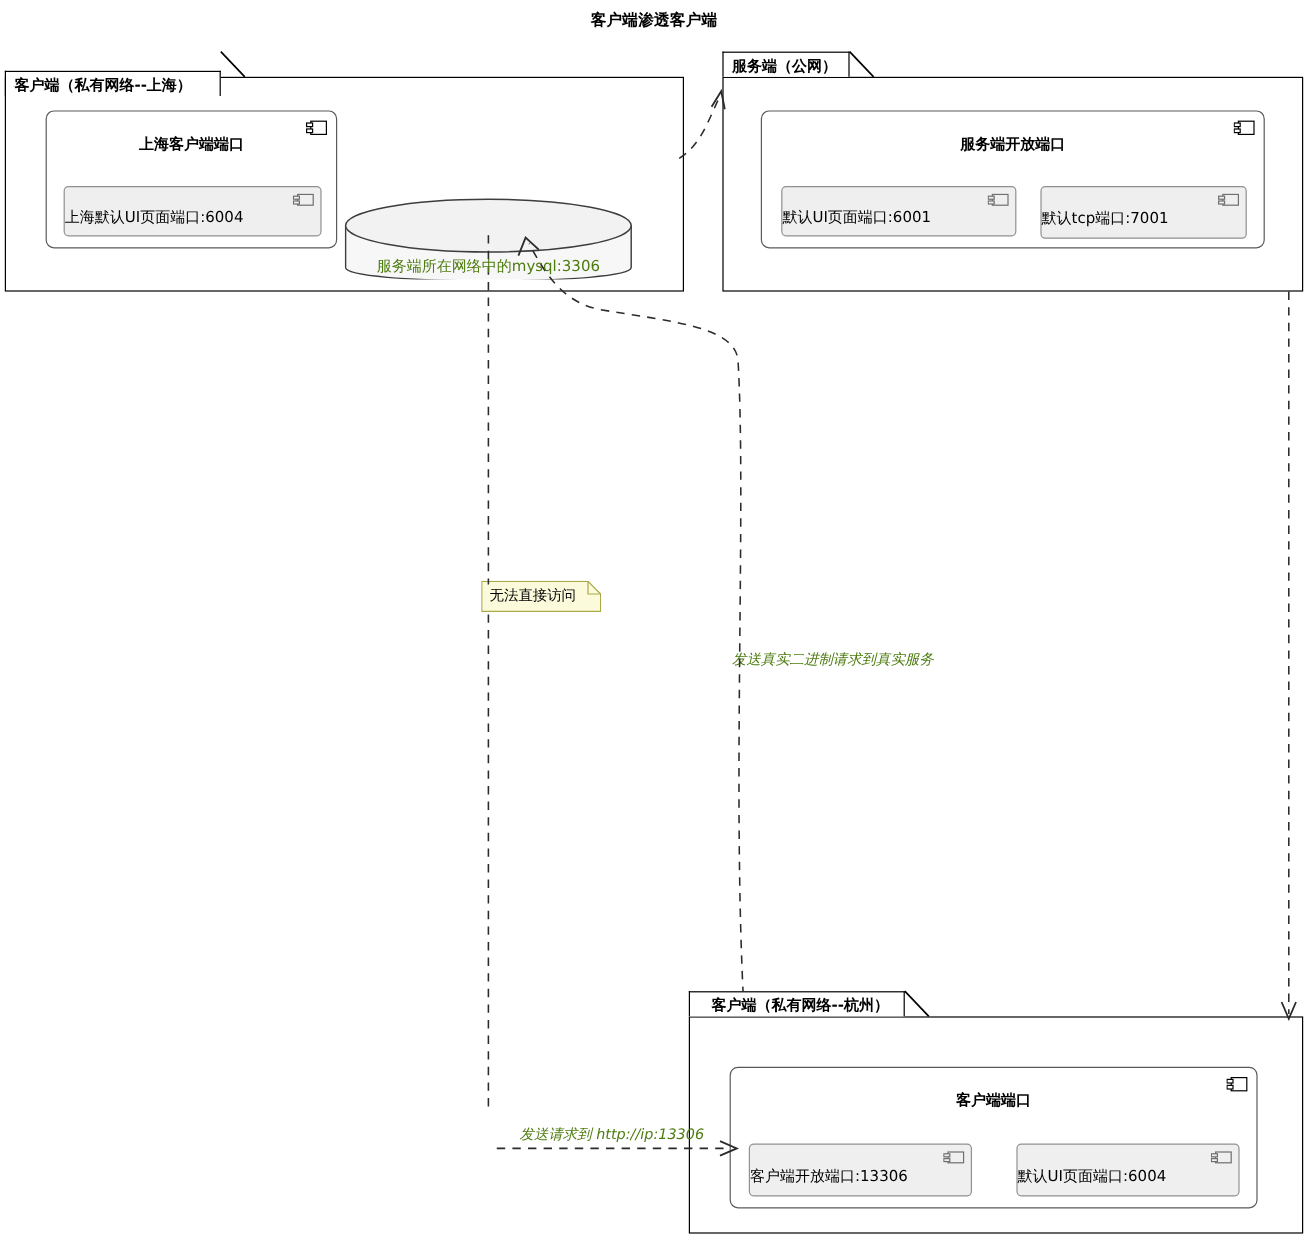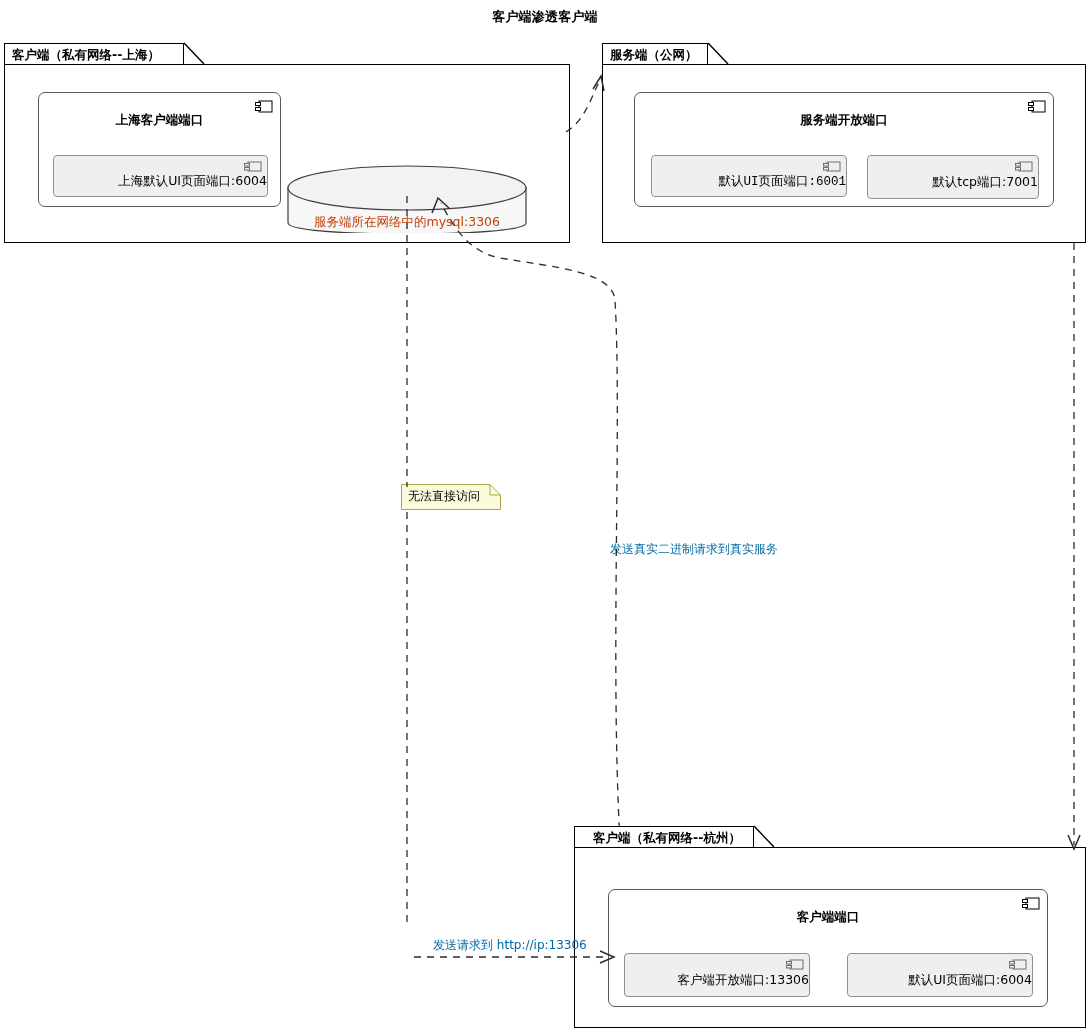--- a/index.html
+++ b/index.html
@@ -86,21 +86,21 @@
   }
   
   .port {
     position: absolute;
     box-sizing: border-box;
     border: 1px solid #909090;
     border-radius: 4px;
     background: #efefef;
     display: flex;
     align-items: center;
-    justify-content: flex-end;
+    justify-content: flex-start;
     font-size: 12.5px;
     color: #000000;
     text-align: center;
   }
   .port-label { padding-top: 10px; }
   
   .comp-icon {
     position: absolute;
     width: 18px;
     height: 13px;
@@ -108,21 +108,21 @@
   
   .database {
     position: absolute;
   }
   .db-label {
     position: absolute;
     left: 0;
     width: 100%;
     text-align: center;
     font-size: 12.5px;
-    color: #c2410c;
+    color: #4d7c0f;
     z-index: 2;
   }
   
   .note {
     position: absolute;
   }
   .note-text {
     position: absolute;
     left: 7px;
     top: 4px;
@@ -139,23 +139,24 @@
     width: 100%;
     text-align: center;
     font-size: 12.5px;
     color: #000000;
     white-space: nowrap;
   }
   
   .edge-label {
     position: absolute;
     font-size: 12px;
-    color: #0369a1;
+    color: #4d7c0f;
     white-space: nowrap;
     background: transparent;
+    font-style: italic;
   }
   
   #edges {
     position: absolute;
     left: 0; top: 0;
     width: 1090px;
     height: 1033px;
     pointer-events: none;
     z-index: 1;
   }
@@ -190,21 +191,21 @@
       <path class="lnk-head" d="M 432,213 L 438,198 L 449,208"></path>
     </g>
 
     <g>
       <path class="lnk" d="M 414,957 L 607,957"></path>
       <path class="lnk-head" d="M 600,951 L 614,957 L 600,963"></path>
     </g>
   </svg>
 
   <div class="package" style="left:4px; top:43px; width:566px; height:200px;">
-    <div class="pkg-tab" style="width:180px;">客户端（私有网络--上海）</div>
+    <div class="pkg-tab" style="width:180px;margin-top:16px;">客户端（私有网络--上海）</div>
     <svg class="pkg-tab-slope" style="left:180px;" viewBox="0 0 20 21">
       <path d="M 0,0 L 20,21" stroke="#000000" stroke-width="1.4" fill="none"></path>
     </svg>
     <div class="pkg-body" style="top:21px; width:566px; height:179px;"></div>
 
     <div class="component" style="left:34px; top:49px; width:243px; height:115px;padding-left:32px;">
       <div class="comp-title" style="top:19px;">上海客户端端口</div>
       <svg class="comp-icon" style="right:7px; top:7px;" viewBox="0 0 18 13">
         <rect x="4" y="1" width="13" height="11" fill="#ffffff" stroke="#000000" stroke-width="1"></rect>
         <rect x="0.5" y="2.5" width="5" height="3" fill="#ffffff" stroke="#000000" stroke-width="1"></rect>
@@ -238,21 +239,21 @@
     <div class="pkg-body" style="top:21px; width:484px; height:179px;"></div>
 
     <div class="component" style="left:32px; top:49px; width:420px; height:115px;">
       <div class="comp-title" style="top:19px;">服务端开放端口</div>
       <svg class="comp-icon" style="right:7px; top:7px;" viewBox="0 0 18 13">
         <rect x="4" y="1" width="13" height="11" fill="#ffffff" stroke="#000000" stroke-width="1"></rect>
         <rect x="0.5" y="2.5" width="5" height="3" fill="#ffffff" stroke="#000000" stroke-width="1"></rect>
         <rect x="0.5" y="7.5" width="5" height="3" fill="#ffffff" stroke="#000000" stroke-width="1"></rect>
       </svg>
 
-      <div class="port" style="left:16px; top:62px; width:196px; height:42px;font-family:Liberation Mono, monospace;">
+      <div class="port" style="left:16px; top:62px; width:196px; height:42px;">
         <span class="port-label">默认UI页面端口:6001</span>
         <svg class="comp-icon" style="right:5px; top:5px;" viewBox="0 0 18 13">
           <rect x="4" y="1" width="13" height="9" fill="#efefef" stroke="#6f6f6f" stroke-width="1"></rect>
           <rect x="0.5" y="2.5" width="5" height="2.5" fill="#efefef" stroke="#6f6f6f" stroke-width="1"></rect>
           <rect x="0.5" y="6.5" width="5" height="2.5" fill="#efefef" stroke="#6f6f6f" stroke-width="1"></rect>
         </svg>
       </div>
 
       <div class="port" style="left:232px; top:62px; width:172px; height:44px;">
         <span class="port-label">默认tcp端口:7001</span>

